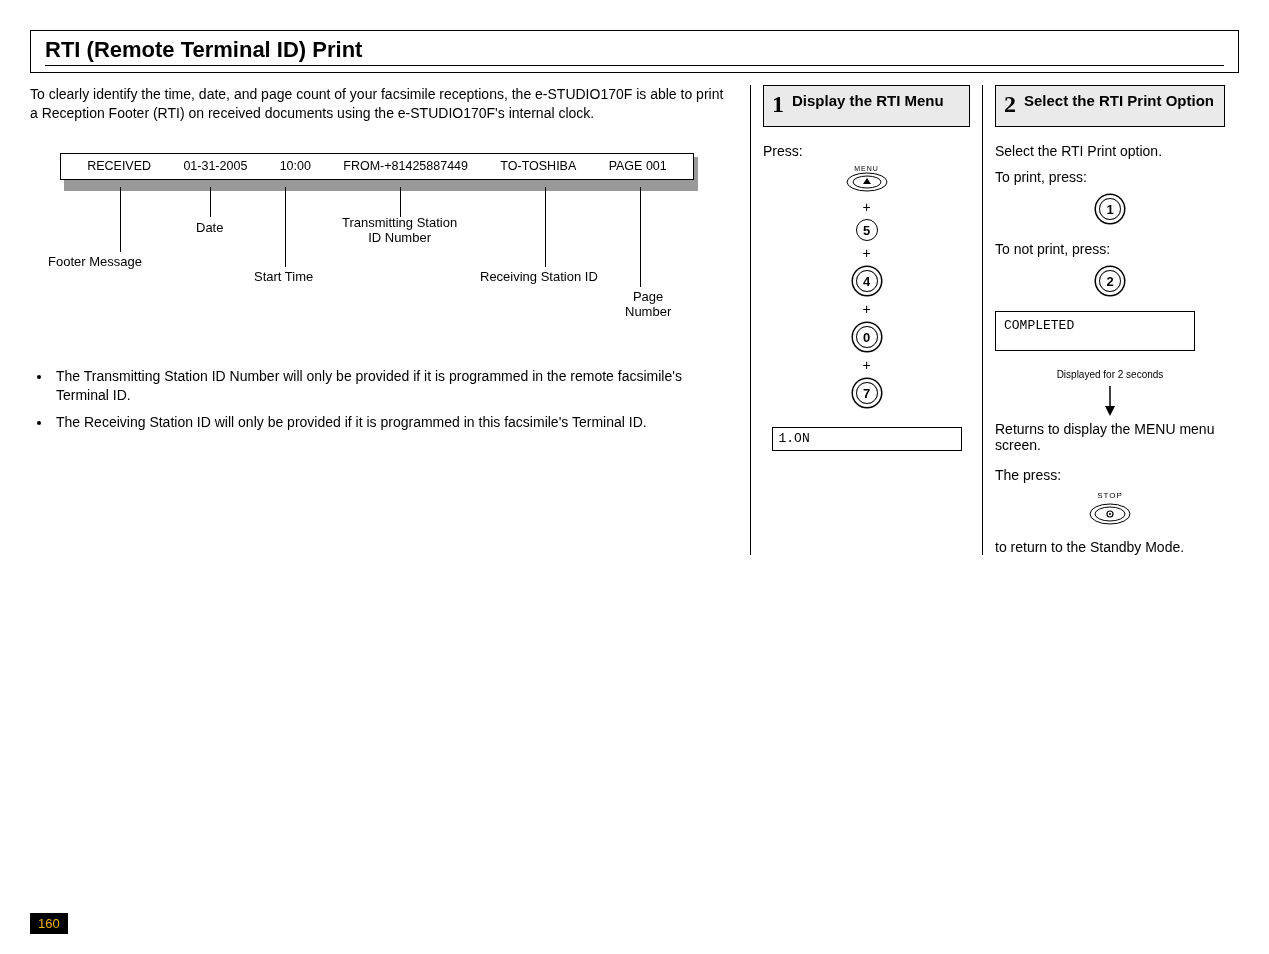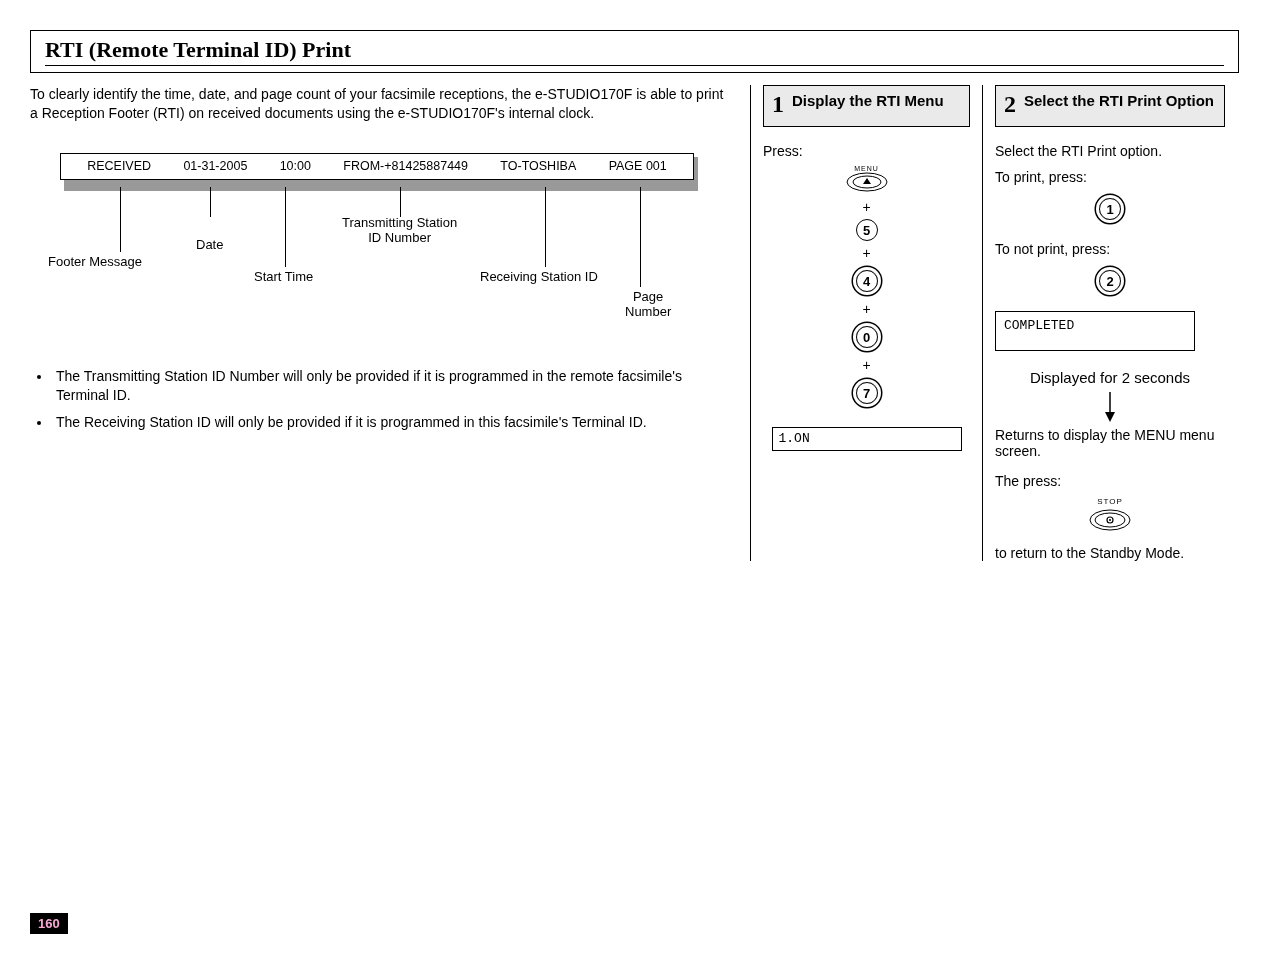--- a/index.html
+++ b/index.html
@@ -11,21 +11,20 @@
     background:#fff;
     width:1269px;
     height:954px;
     position:relative;
     padding:30px 30px 0 30px;
   }
   .outer-box {
     border:1.5px solid #000;
     padding:6px 14px;
     margin-bottom:12px;
-    font-family:Liberation Serif, serif;
   }
   .title {
     font-size:22px;
     font-weight:bold;
     border-bottom:1.5px solid #000;
     padding-bottom:2px;
   }
   .columns { display:flex; }
   .col-left  { width:720px; padding-right:20px; }
   .col-mid   { width:232px; border-left:1px solid #000; padding:0 12px; }
@@ -51,29 +50,29 @@
     width:22px; height:22px; border:1.5px solid #000; border-radius:50%;
     display:inline-flex; align-items:center; justify-content:center;
     font-weight:bold; font-size:13px;
   }
   .key-circle.double { box-shadow:0 0 0 3px #fff,0 0 0 4.5px #000; margin:5px; }
   .lcd { border:1px solid #000; width:190px; margin:18px auto 0 auto; font-family:"Courier New",monospace; font-size:13px; text-align:left; }
   .lcd-top { padding:4px 6px; }
   .lcd-bot { padding:4px 6px; border:1px dashed #000; margin:-1px; }
   .lcd-bot.nob { border-top:none; }
   .mini-box { border:1px solid #000; padding:6px 8px; width:200px; font-family:"Courier New",monospace; font-size:13px; height:40px; margin:14px 0 4px 0; }
-  .caption { text-align:center; font-size:15px;margin-top:18px; }
+  .caption { text-align:center; font-size:10px;margin-top:18px; }
   .arrow-down { text-align:center; margin:6px 0 2px 0; }
   .arrow-svg { width:14px; height:30px; }
   .stop-wrap { text-align:center; margin:8px 0 10px 0; }
   .stop-label { font-size:8px; letter-spacing:1px; margin-bottom:2px; }
   .notes-h { font-weight:bold; margin-top:30px; }
   ul.notes { margin:4px 0 0 22px; padding:0; }
   ul.notes li { margin-bottom:8px; line-height:1.35; padding-left:4px; }
-  .page-num { position:absolute; left:30px; bottom:20px; background:#000; color:#f9a8d4; font-weight:bold; font-size:13px; padding:3px 8px; }
+  .page-num { position:absolute; left:30px; bottom:20px; background:#000; color:#eab308; font-weight:normal; font-size:13px; padding:3px 8px; }
   
   .printout { position:relative; width:640px; height:210px; margin:30px 0 0 30px; }
   .po-shadow { position:absolute; left:4px; top:4px; width:634px; height:34px; background:#999; }
   .po-box    { position:absolute; left:0; top:0; width:634px; height:27px; background:#fff; border:1.5px solid #000; }
   .po-row { display:flex; justify-content:space-around; align-items:center; height:100%; font-size:12.5px; padding:0 10px; }
   .po-row span{ white-space:nowrap; }
   .po-line { position:absolute; background:#000; width:1px; }
   .po-label { position:absolute; font-size:13px; white-space:nowrap; }
 </style>
 </head>
@@ -102,21 +101,21 @@
       </div>
 
       <div class="po-line" style="left:60px;  top:34px; height:65px;"></div>
       <div class="po-line" style="left:150px; top:34px; height:30px;"></div>
       <div class="po-line" style="left:225px; top:34px; height:80px;"></div>
       <div class="po-line" style="left:340px; top:34px; height:30px;"></div>
       <div class="po-line" style="left:485px; top:34px; height:80px;"></div>
       <div class="po-line" style="left:580px; top:34px; height:100px;"></div>
 
       <div class="po-label" style="left:-12px; top:101px;">Footer Message</div>
-      <div class="po-label" style="left:136px; top:84px;">Date</div>
+      <div class="po-label" style="left:136px; top:67px;">Date</div>
       <div class="po-label" style="left:194px; top:116px;">Start Time</div>
       <div class="po-label" style="left:282px; top:62px; text-align:center; white-space:pre-line;">Transmitting Station
 ID Number</div>
       <div class="po-label" style="left:420px; top:116px;">Receiving Station ID</div>
       <div class="po-label" style="left:565px; top:136px; text-align:center; white-space:pre-line;">Page
 Number</div>
     </div>
 
     <ul class="notes">
       <li>The Transmitting Station ID Number will only be provided if it is programmed in the remote facsimile's Terminal ID.</li>

